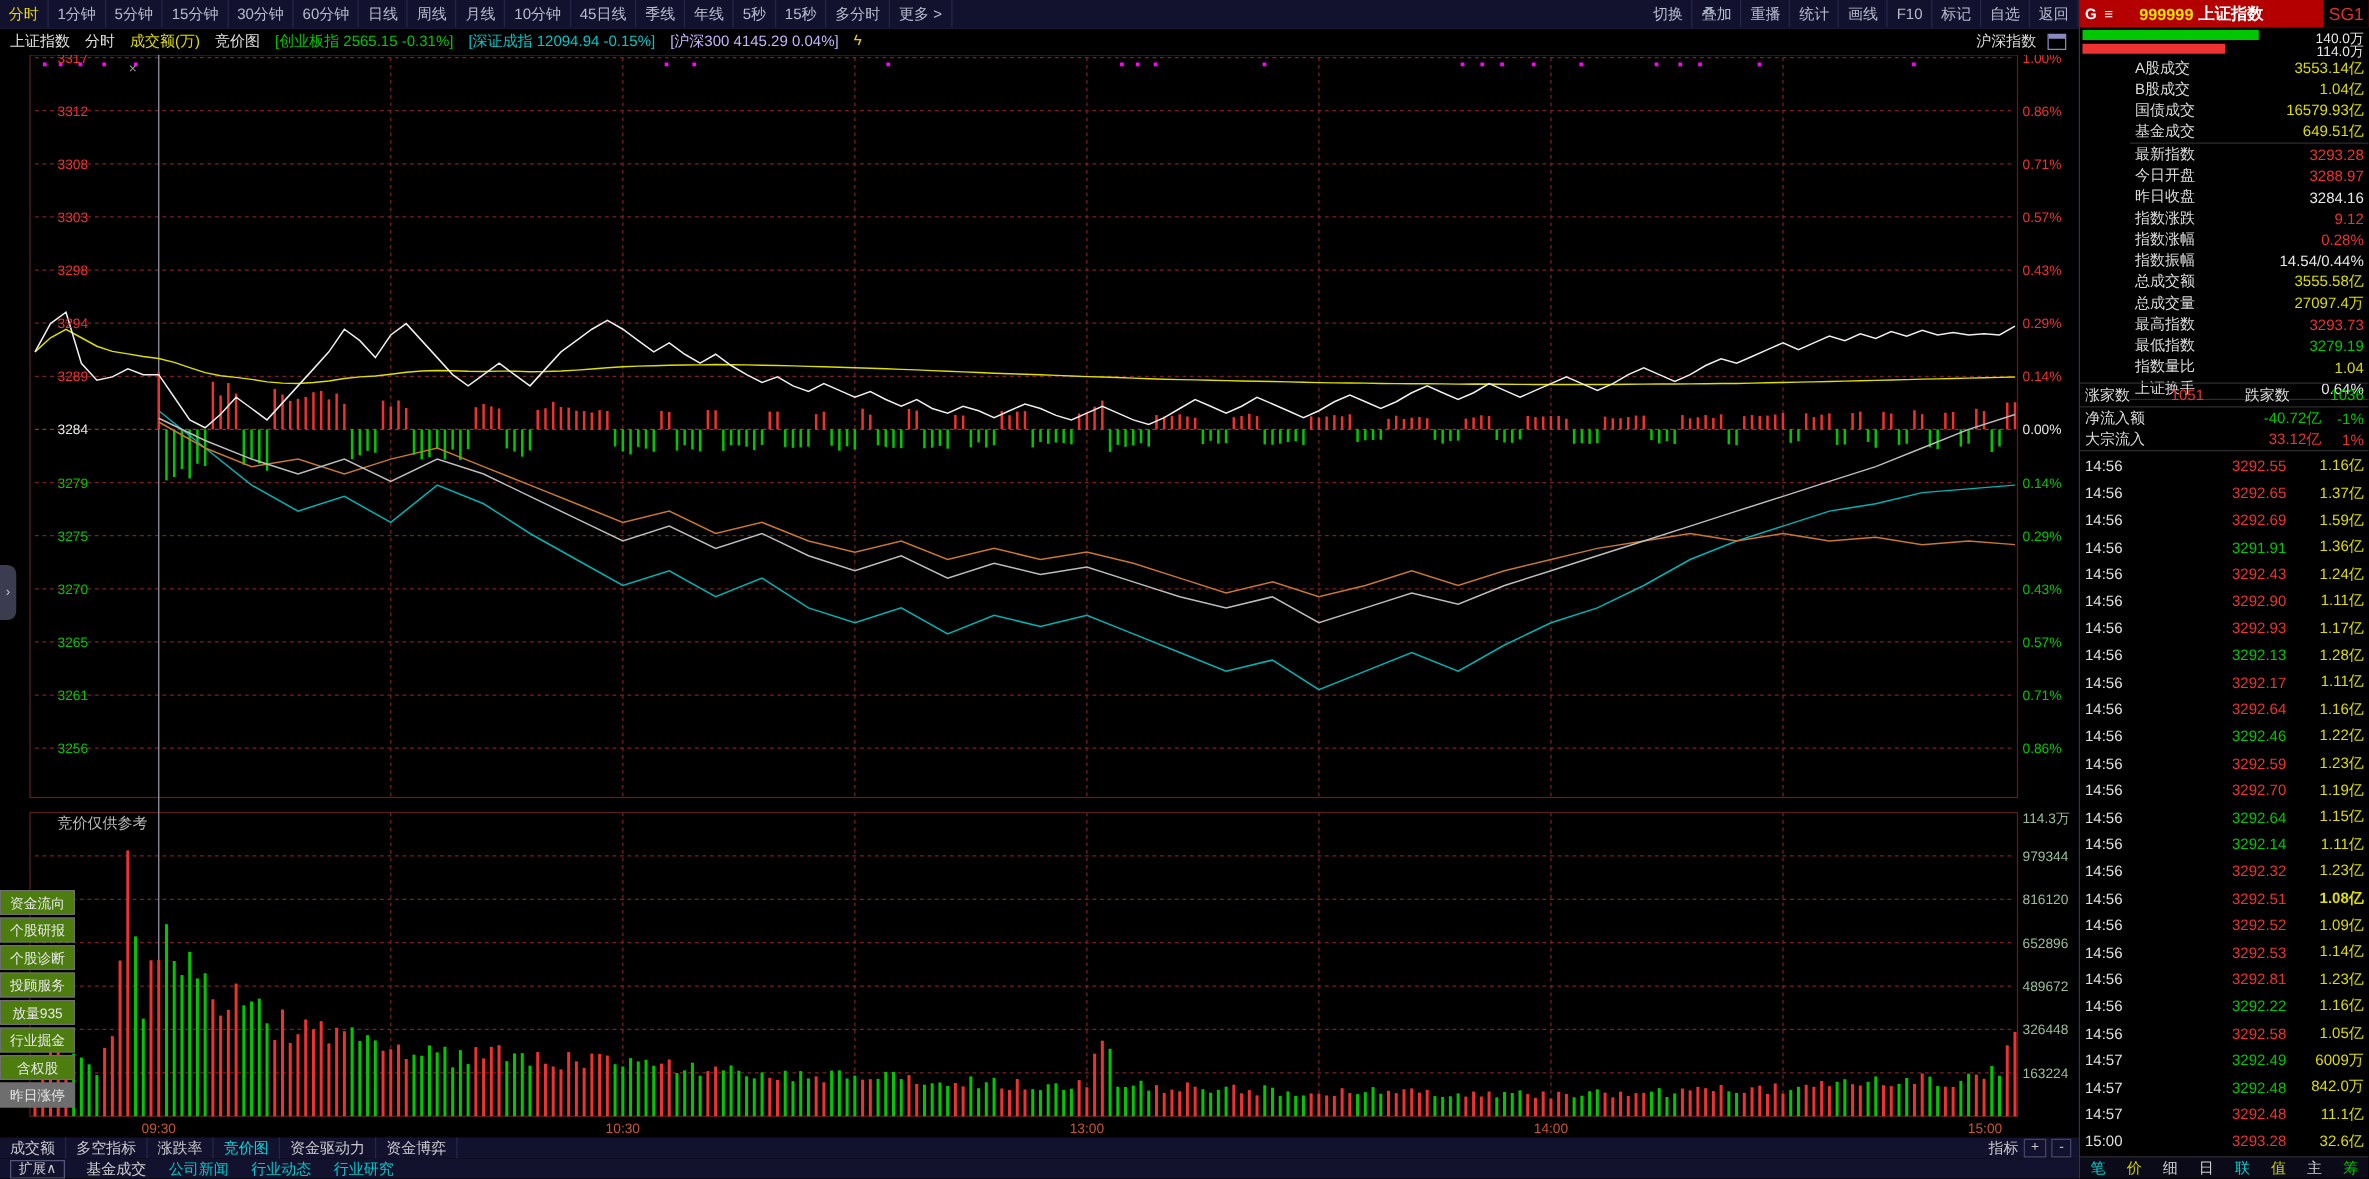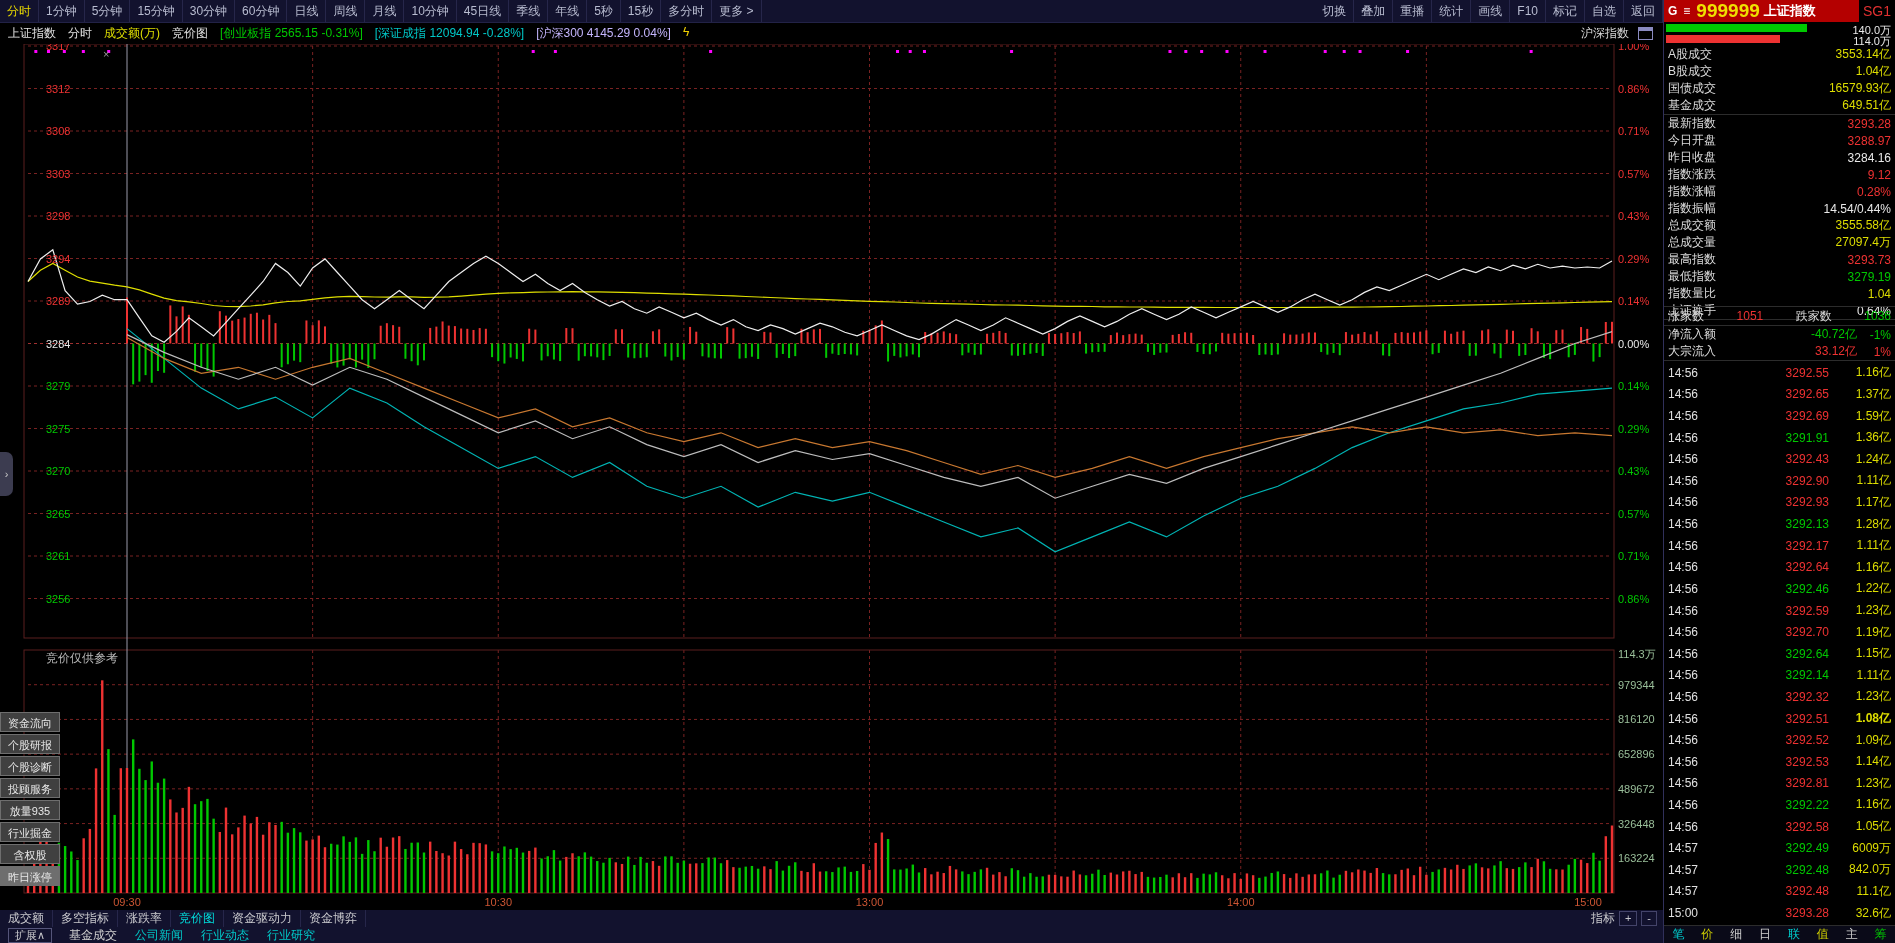--- a/index.html
+++ b/index.html
@@ -18,21 +18,21 @@
   #chart-header{position:absolute;left:0;top:22px;width:1663px;height:22px;background:#000;
                 border-top:1px solid #222246;display:flex;align-items:center;z-index:5;
                 padding-left:8px;box-sizing:border-box;}
   .ch-seg{margin-right:12px;white-space:nowrap;cursor:pointer;}
   .ch-right{margin-left:auto;display:flex;align-items:center;margin-right:10px;color:#d8d8d8;}
   .win-icon{width:13px;height:11px;border:1px solid #8a8ac0;margin-left:9px;position:relative;}
   .win-icon::before{content:"";position:absolute;left:0;top:0;right:0;height:3px;background:#8a8ac0;}
 
   
   #left-buttons{position:absolute;left:0;top:712px;z-index:6;}
-  .lb{width:60px;height:20px;line-height:20px;margin-bottom:2px;background:#404040;border:1px solid #6e6e6e;
+  .lb{width:60px;height:20px;line-height:20px;margin-bottom:2px;background:#4d7c0f;border:1px solid #6e6e6e;
       color:#e8e8e8;font-size:11px;text-align:center;cursor:pointer;box-sizing:border-box;}
   .lb.active{background:#6e6e6e;}
   #expander{position:absolute;left:0;top:452px;width:13px;height:44px;background:#3c3c50;color:#c8c8c8;
             border-radius:0 7px 7px 0;display:flex;align-items:center;justify-content:center;
             font-size:11px;z-index:6;cursor:pointer;}
 
   
   #bottom-tabs{position:absolute;left:0;top:910px;width:1663px;height:17px;background:#12122e;
                display:flex;align-items:center;color:#c8c8cc;z-index:5;}
   .bt-item{padding:0 8px;border-right:1px solid #26264a;white-space:nowrap;cursor:pointer;line-height:17px;}
@@ -43,28 +43,28 @@
               display:flex;align-items:center;z-index:5;}
   .sb-expand{border:1px solid #55557a;color:#c8c8cc;padding:0 6px;margin:0 8px;font-size:11px;cursor:pointer;line-height:13px;}
   .sb-link{padding:0 9px;cursor:pointer;}
 
   
   #right-panel{position:absolute;left:1663px;top:0;width:232px;height:943px;background:#000;
                border-left:1px solid #30305a;display:flex;flex-direction:column;z-index:7;box-sizing:border-box;}
   .rp-header{height:22px;min-height:22px;display:flex;align-items:center;background:#b40000;color:#fff;}
   .rp-g{padding:0 4px;font-weight:bold;}
   .rp-menu{padding:0 2px;}
-  .rp-code{color:#f0e000;font-weight:bold;padding:0 4px;font-size:19px;}
+  .rp-code{color:#f0e000;font-weight:bold;padding:0 4px;font-size:13px;margin-left:15px;}
   .rp-name{color:#fff;font-weight:bold;font-size:13px;}
   .rp-tag{margin-left:auto;background:#000;color:#e03030;height:22px;display:flex;align-items:center;padding:0 4px;font-size:14px;}
   .rp-bars{height:24px;min-height:24px;padding:1px 2px;box-sizing:border-box;}
   .rp-bar-row{position:relative;height:10px;margin-bottom:1px;}
   .rp-bar{height:8px;margin-top:1px;}
   .rp-bar-label{position:absolute;right:2px;top:-1px;color:#e8e8e8;font-size:11px;}
-  #rp-info{height:260px;min-height:260px;display:flex;flex-direction:column;}
+  #rp-info{height:260px;min-height:260px;display:flex;flex-direction:column;margin-left:40px;}
   .rp-row{flex:1;display:flex;justify-content:space-between;align-items:center;padding:0 4px;color:#dcdcdc;}
   .rp-updown{height:18px;min-height:18px;display:flex;align-items:center;justify-content:space-between;padding:0 4px;
              border-top:1px solid #2c2c2c;border-bottom:1px solid #2c2c2c;color:#dcdcdc;}
   #rp-flows{height:34px;min-height:34px;display:flex;flex-direction:column;border-bottom:1px solid #2c2c2c;}
   .rp-flow{flex:1;display:flex;align-items:center;padding:0 4px;color:#dcdcdc;}
   .rp-flow .v{margin-left:auto;}
   .rp-flow .p{width:34px;text-align:right;}
   #rp-ticks{flex:1;display:flex;flex-direction:column;padding:1px 0;overflow:hidden;}
   .rp-tick{flex:1;display:flex;align-items:center;padding:0 4px;}
   .rp-tick .t{color:#e0e0e0;width:44px;}
@@ -739,21 +739,21 @@
       </span>
     </div>
 
   <div id="chart-header">
     <span id="header-segments" style="display:flex;">
         <span class="ch-seg" style="color: rgb(224, 224, 224);">上证指数</span>
         <span class="ch-seg" style="color: rgb(224, 224, 224);">分时</span>
         <span class="ch-seg" style="color: rgb(222, 222, 0);">成交额(万)</span>
         <span class="ch-seg" style="color: rgb(224, 224, 224);">竞价图</span>
         <span class="ch-seg" style="color: rgb(0, 200, 0);">[创业板指 2565.15 -0.31%]</span>
-        <span class="ch-seg" style="color: rgb(0, 200, 200);">[深证成指 12094.94 -0.28%]</span>
+        <span class="ch-seg" style="color: rgb(0, 200, 200);">[深证成指 12094.94 -0.15%]</span>
         <span class="ch-seg" style="color: #c4b5fd;">[沪深300 4145.29 0.04%]</span>
         <span class="ch-seg" style="color: rgb(240, 208, 0);">ϟ</span>
       </span>
     <span class="ch-right">
       <span>沪深指数</span>
       <span class="win-icon"></span>
     </span>
   </div>
 
   <div id="left-buttons">

